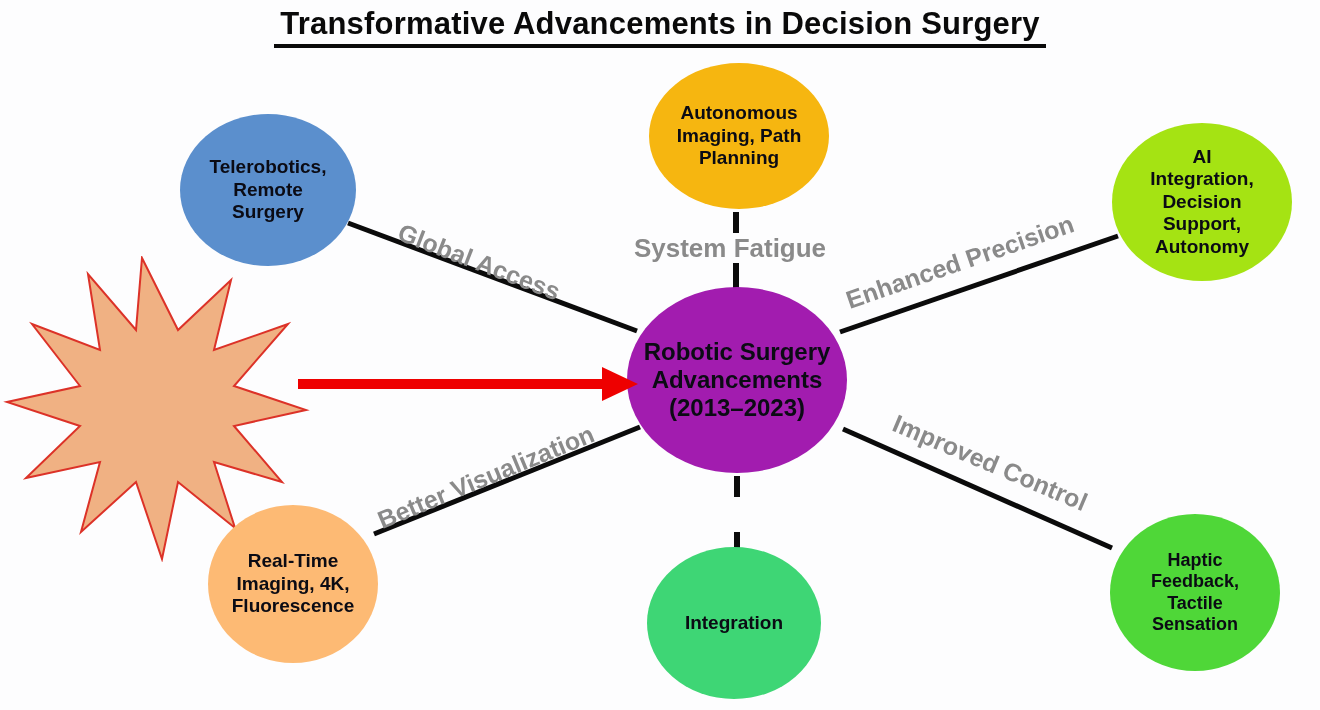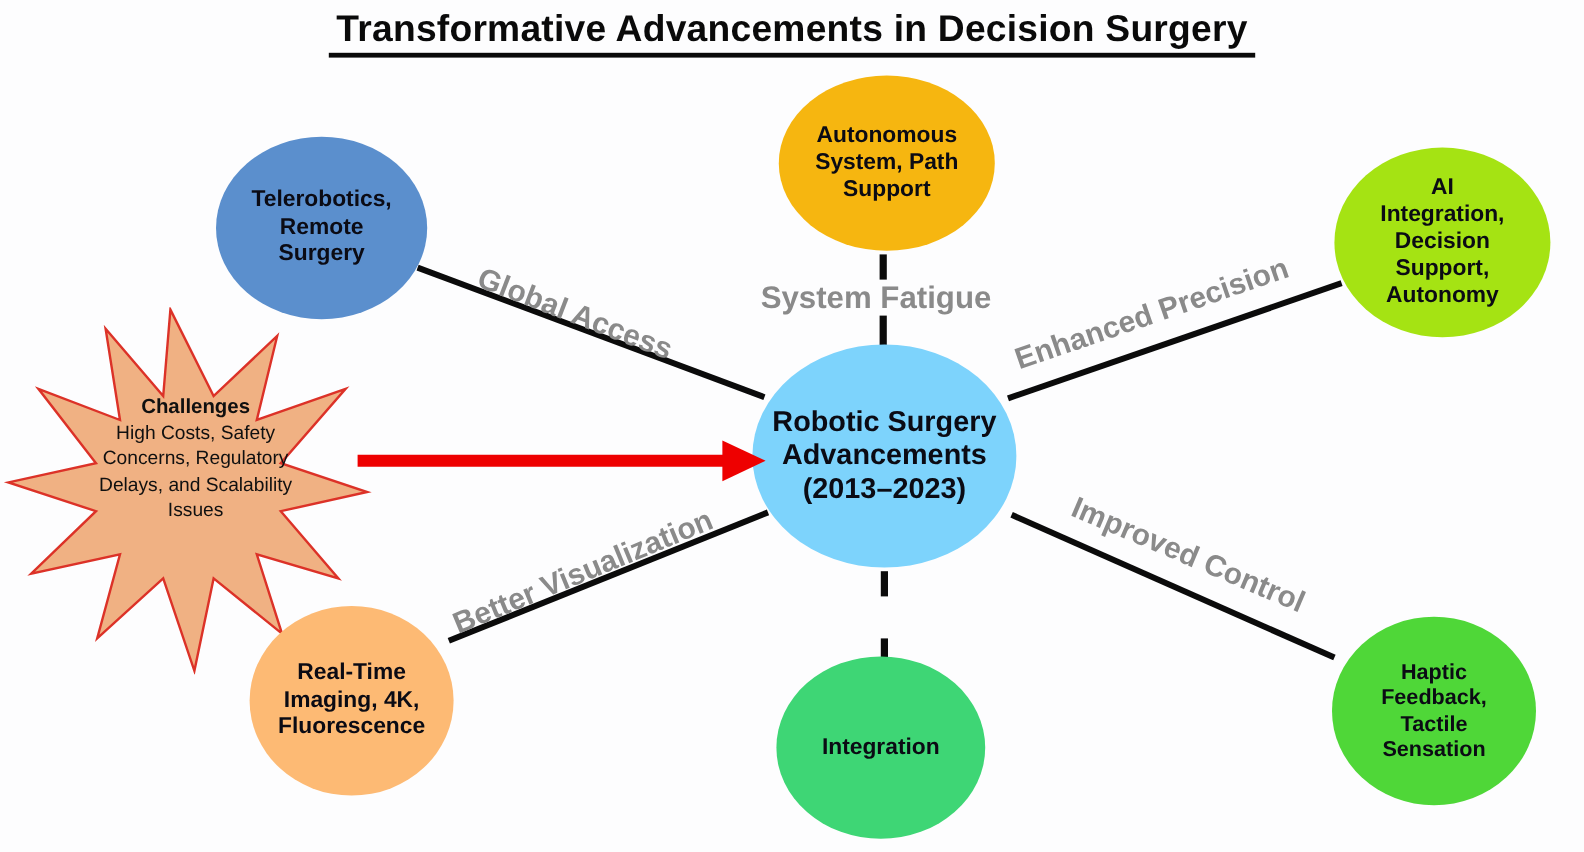--- a/index.html
+++ b/index.html
@@ -80,40 +80,36 @@
     <line x1="843" y1="429" x2="1112" y2="548" stroke-width="5" style="stroke: rgb(11, 11, 11);"></line>
     <line x1="736" y1="212" x2="736" y2="233" stroke-width="6" style="stroke: rgb(11, 11, 11);"></line>
     <line x1="736" y1="263" x2="736" y2="289" stroke-width="6" style="stroke: rgb(11, 11, 11);"></line>
     <line x1="737" y1="476" x2="737" y2="497" stroke-width="6" style="stroke: rgb(11, 11, 11);"></line>
     <line x1="737" y1="532" x2="737" y2="549" stroke-width="6" style="stroke: rgb(11, 11, 11);"></line>
   </svg>
 
   <svg class="starburst-layer" width="312" height="306" viewBox="0 0 312 306">
     <polygon stroke-width="2" points="140,2 176,74 229,24 212,94 286,68 232,130 304,154 232,170 280,226 212,206 233,272 176,226 160,303 134,226 79,276 98,206 24,222 78,170 5,146 78,130 30,68 98,94 86,18 134,74" style="fill: rgb(240, 177, 131); stroke: rgb(220, 50, 40);"></polygon>
   </svg>
-  <div class="star-text">
-    <div class="star-heading">Challenges</div>
-    <div class="star-body">High Costs, Safety Concerns, Regulatory Delays, and Scalability Issues</div>
-  </div>
 
   <svg class="arrow-layer" width="1320" height="710" viewBox="0 0 1320 710">
     <line x1="298" y1="384" x2="606" y2="384" stroke-width="10" style="stroke: rgb(238, 0, 0);"></line>
     <polygon points="602,367 638,384 602,401" style="fill: rgb(238, 0, 0);"></polygon>
   </svg>
 
   <div class="node node-autonomous" style="background-color: rgb(246, 182, 16);">
-    <div class="node-label">Autonomous System, Path Support</div>
+    <div class="node-label">Autonomous Imaging, Path Planning</div>
   </div>
   <div class="node node-telerobotics" style="background-color: rgb(91, 143, 205);">
     <div class="node-label">Telerobotics, Remote Surgery</div>
   </div>
   <div class="node node-ai" style="background-color: rgb(165, 227, 19);">
     <div class="node-label">AI Integration, Decision Support, Autonomy</div>
   </div>
-  <div class="node node-center" style="background-color: #7dd3fc;">
+  <div class="node node-center" style="background-color: #a21caf;">
     <div class="node-label">Robotic Surgery Advancements (2013–2023)</div>
   </div>
   <div class="node node-imaging" style="background-color: #fdba74;">
     <div class="node-label">Real-Time Imaging, 4K, Fluorescence</div>
   </div>
   <div class="node node-nano" style="background-color: rgb(62, 214, 117);">
     <div class="node-label">Integration</div>
   </div>
   <div class="node node-haptic" style="background-color: rgb(79, 215, 56);">
     <div class="node-label">Haptic Feedback, Tactile Sensation</div>

